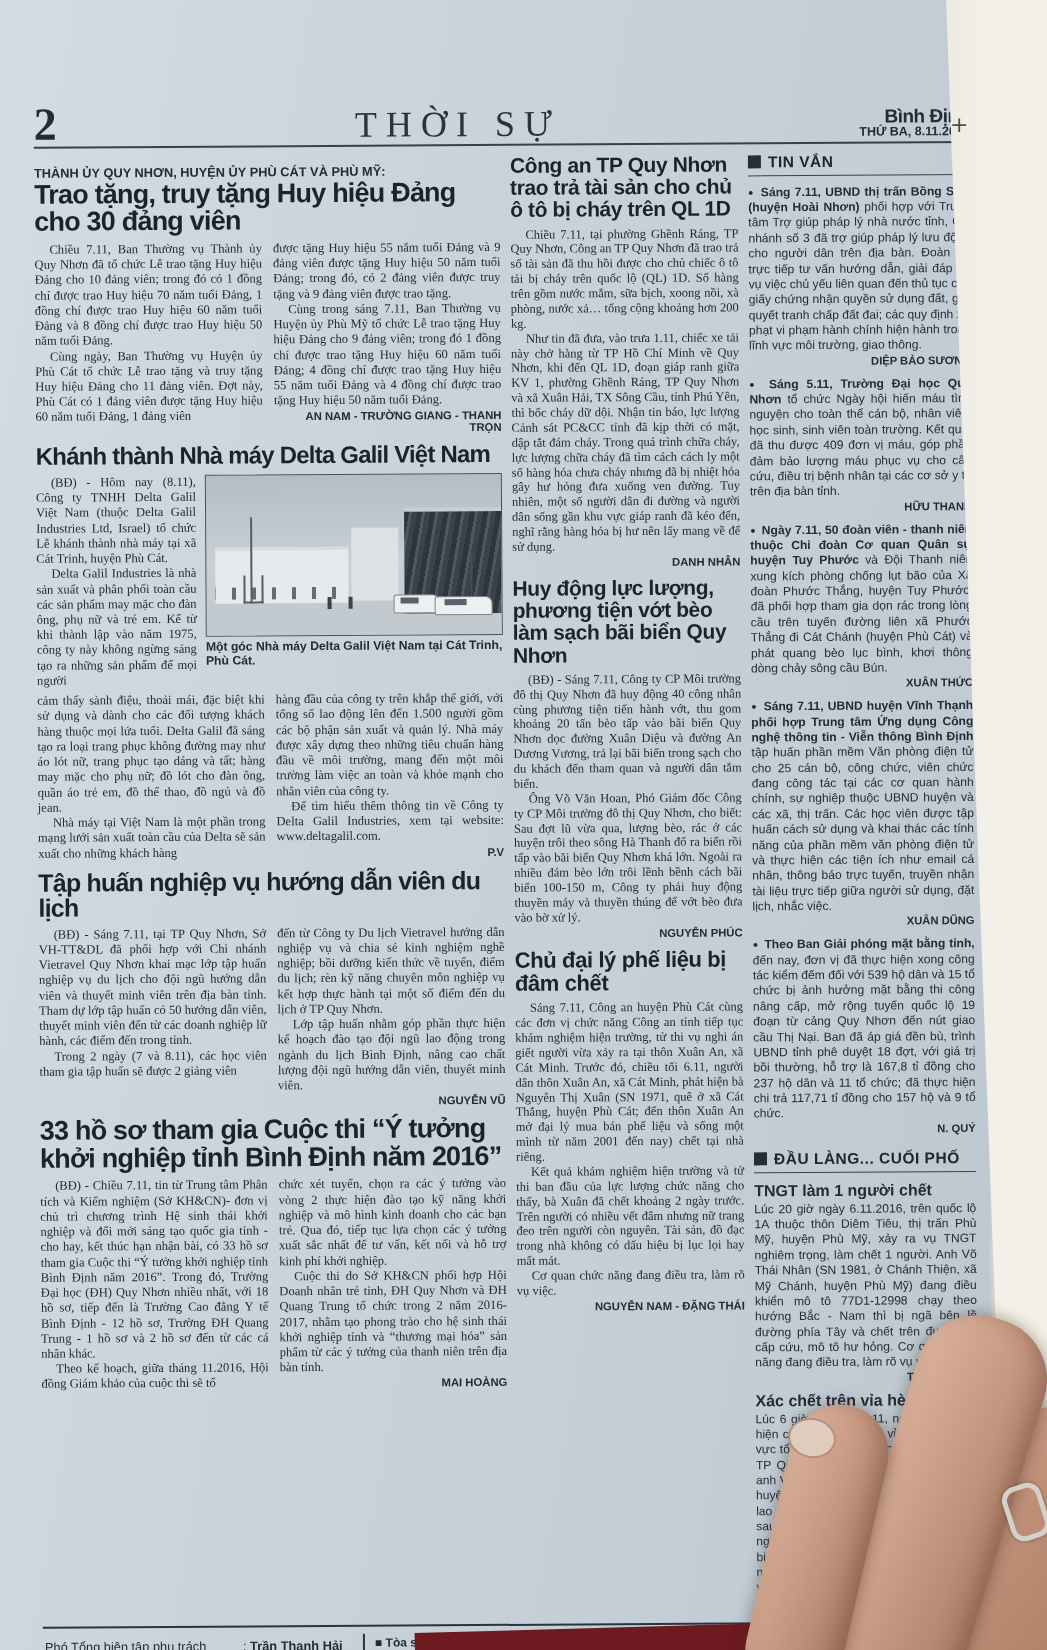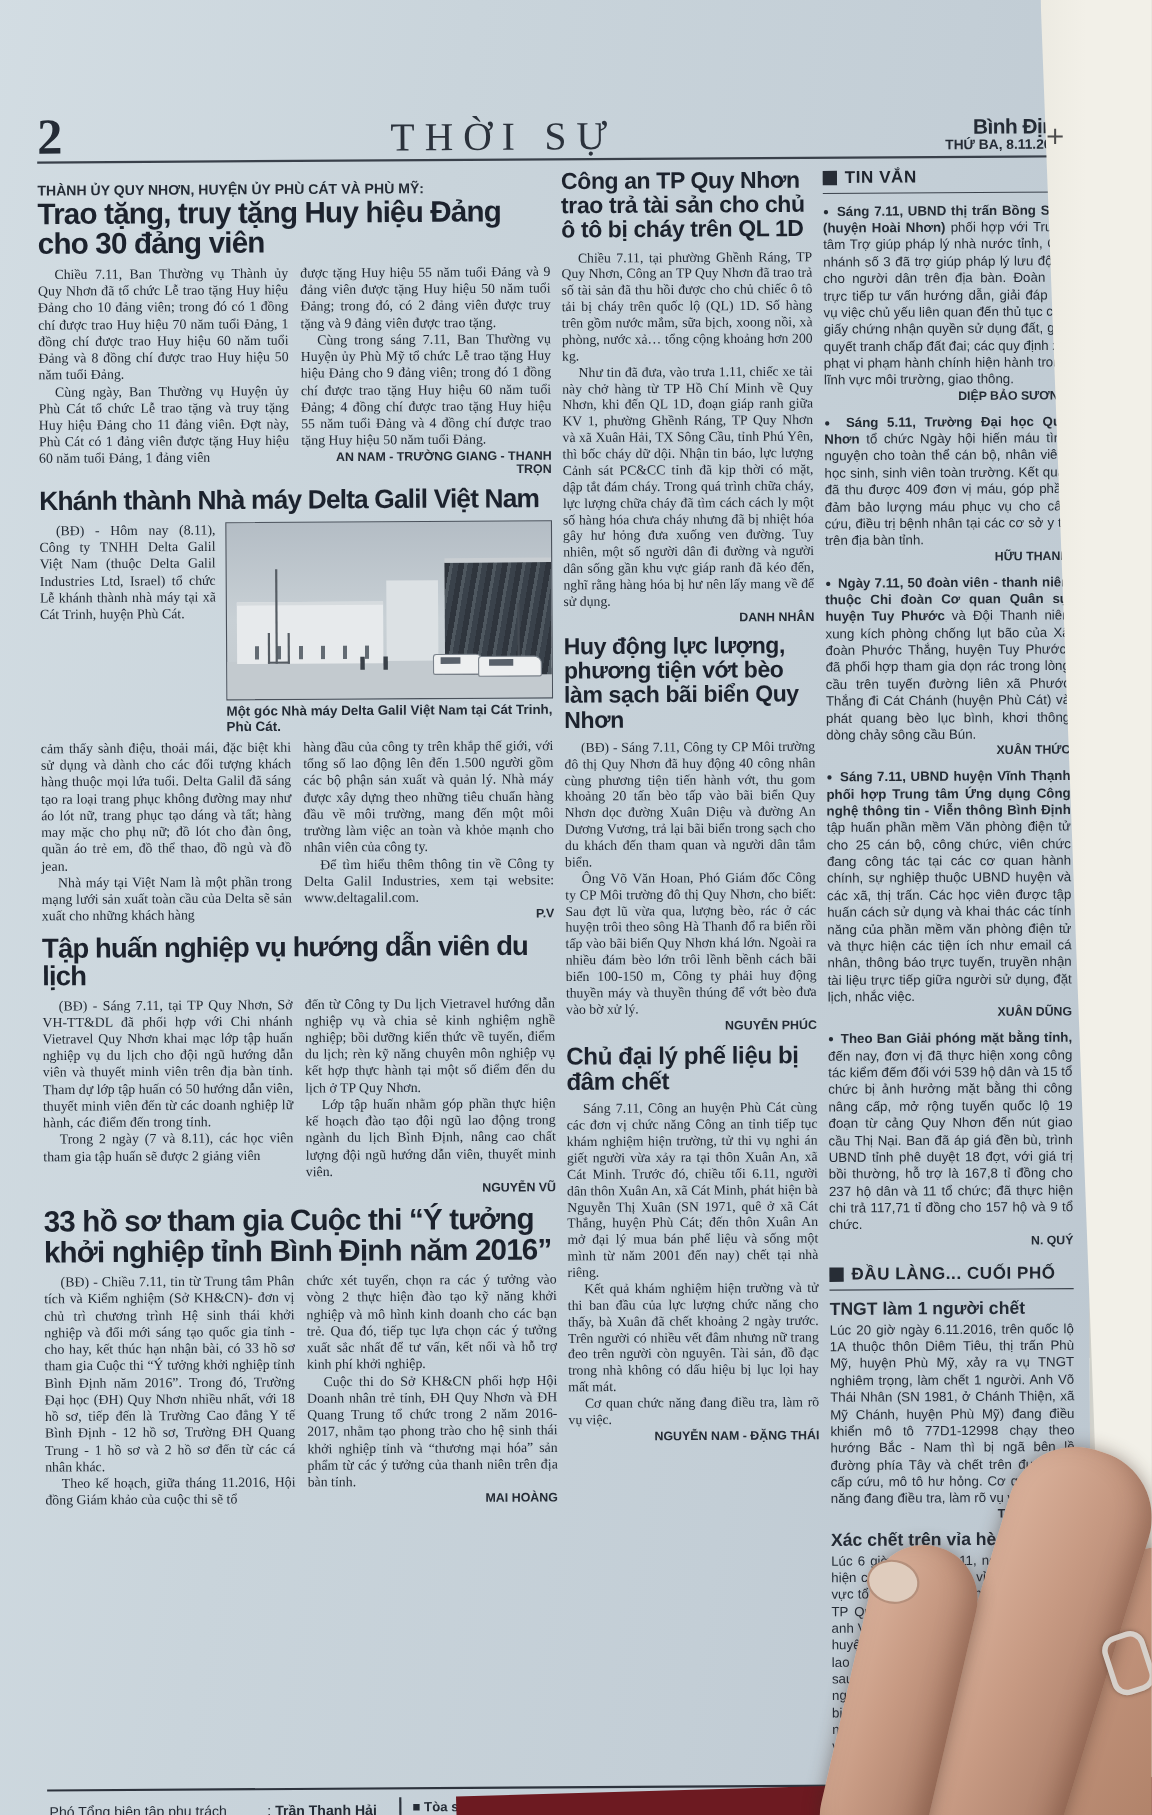--- a/index.html
+++ b/index.html
@@ -150,20 +150,21 @@
               </div>
       </div>
     </article>
 
     <article>
       <div class="h1 delta">Khánh thành Nhà máy Delta Galil Việt Nam</div>
       <div class="deltarow">
         <div class="introcol">
                 <div class="body">
                   <p>(BĐ) - Hôm nay (8.11), Công ty TNHH Delta Galil Việt Nam (thuộc Delta Galil Industries Ltd, Israel) tổ chức Lễ khánh thành nhà máy tại xã Cát Trinh, huyện Phù Cát.</p>
+                  <p>Delta Galil Industries là nhà sản xuất và phân phối toàn cầu các sản phẩm may mặc cho đàn ông, phụ nữ và trẻ em. Kể từ khi thành lập vào năm 1975, công ty này không ngừng sáng tạo ra những sản phẩm để mọi người</p>
                 </div>
               </div>
         <div class="photowrap">
           <div class="photo">
             <div class="ph-ground"></div>
             <div class="ph-bldg-l"></div>
             <div class="ph-bldg-c"></div>
             <div class="ph-glass"></div>
             <div class="ph-pole"></div>
             <div class="ph-lamp"></div>

